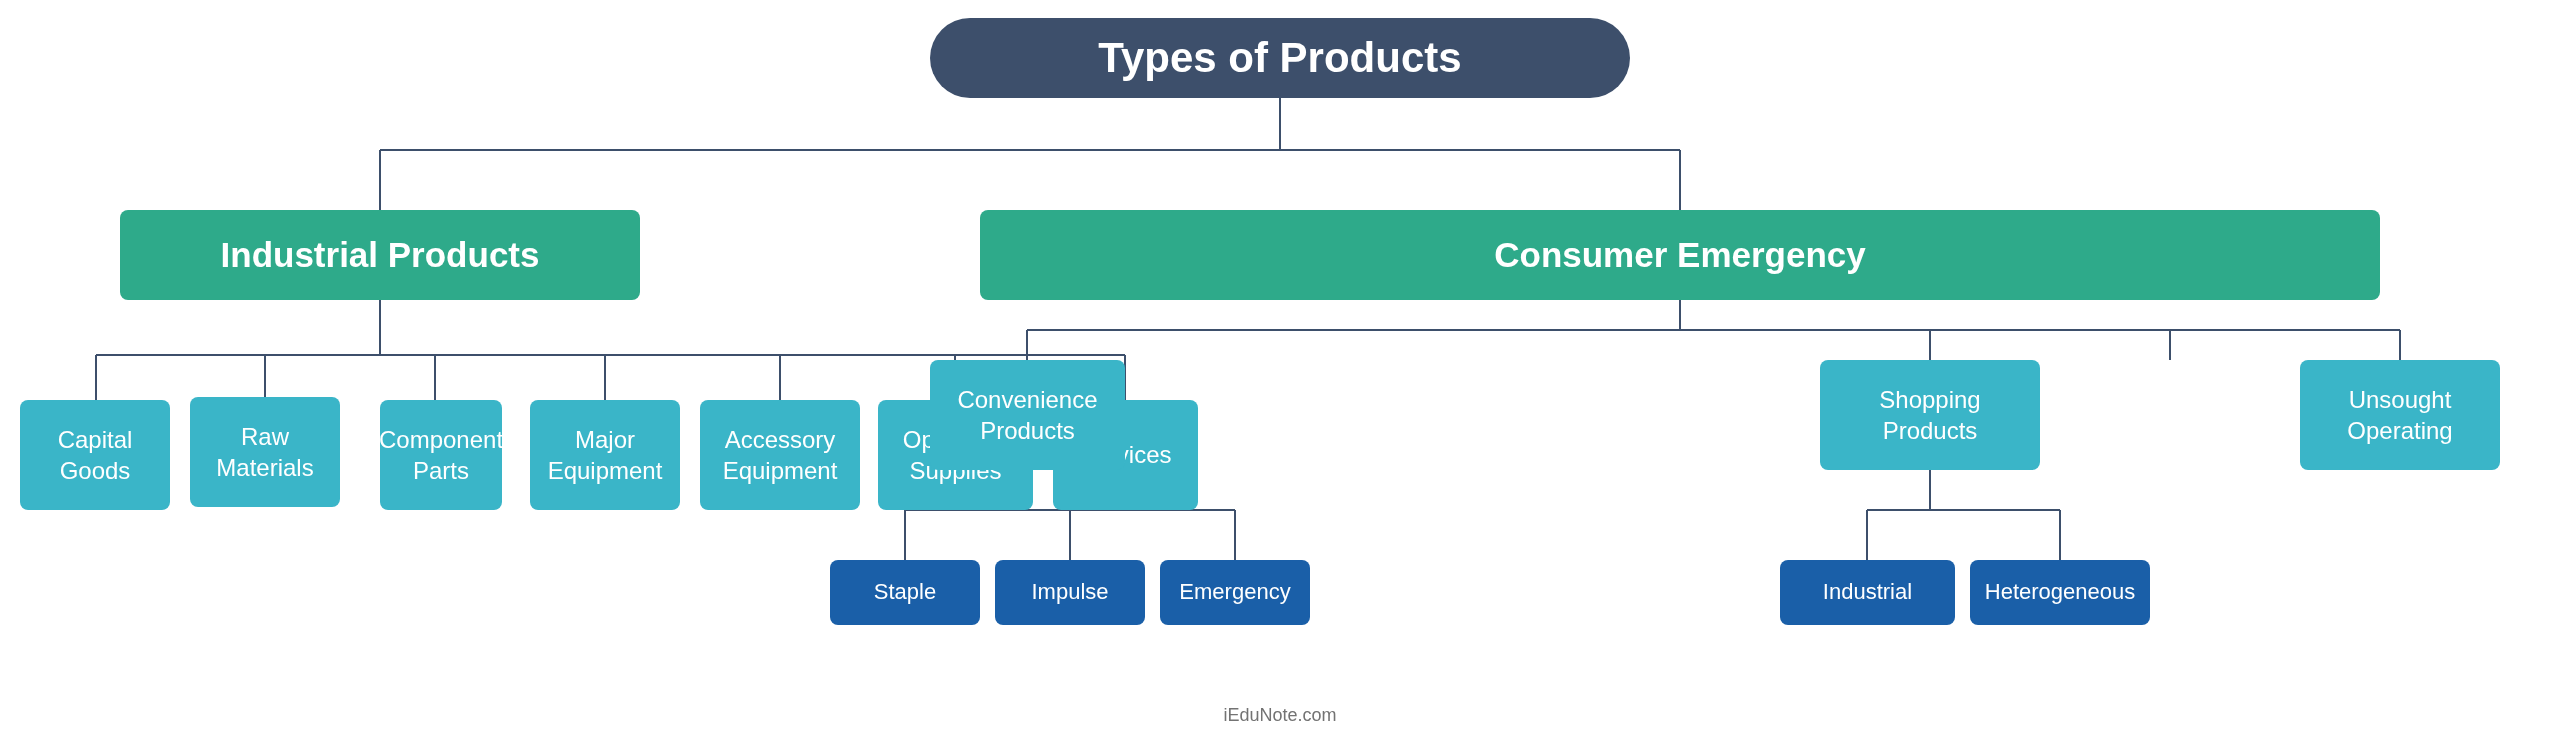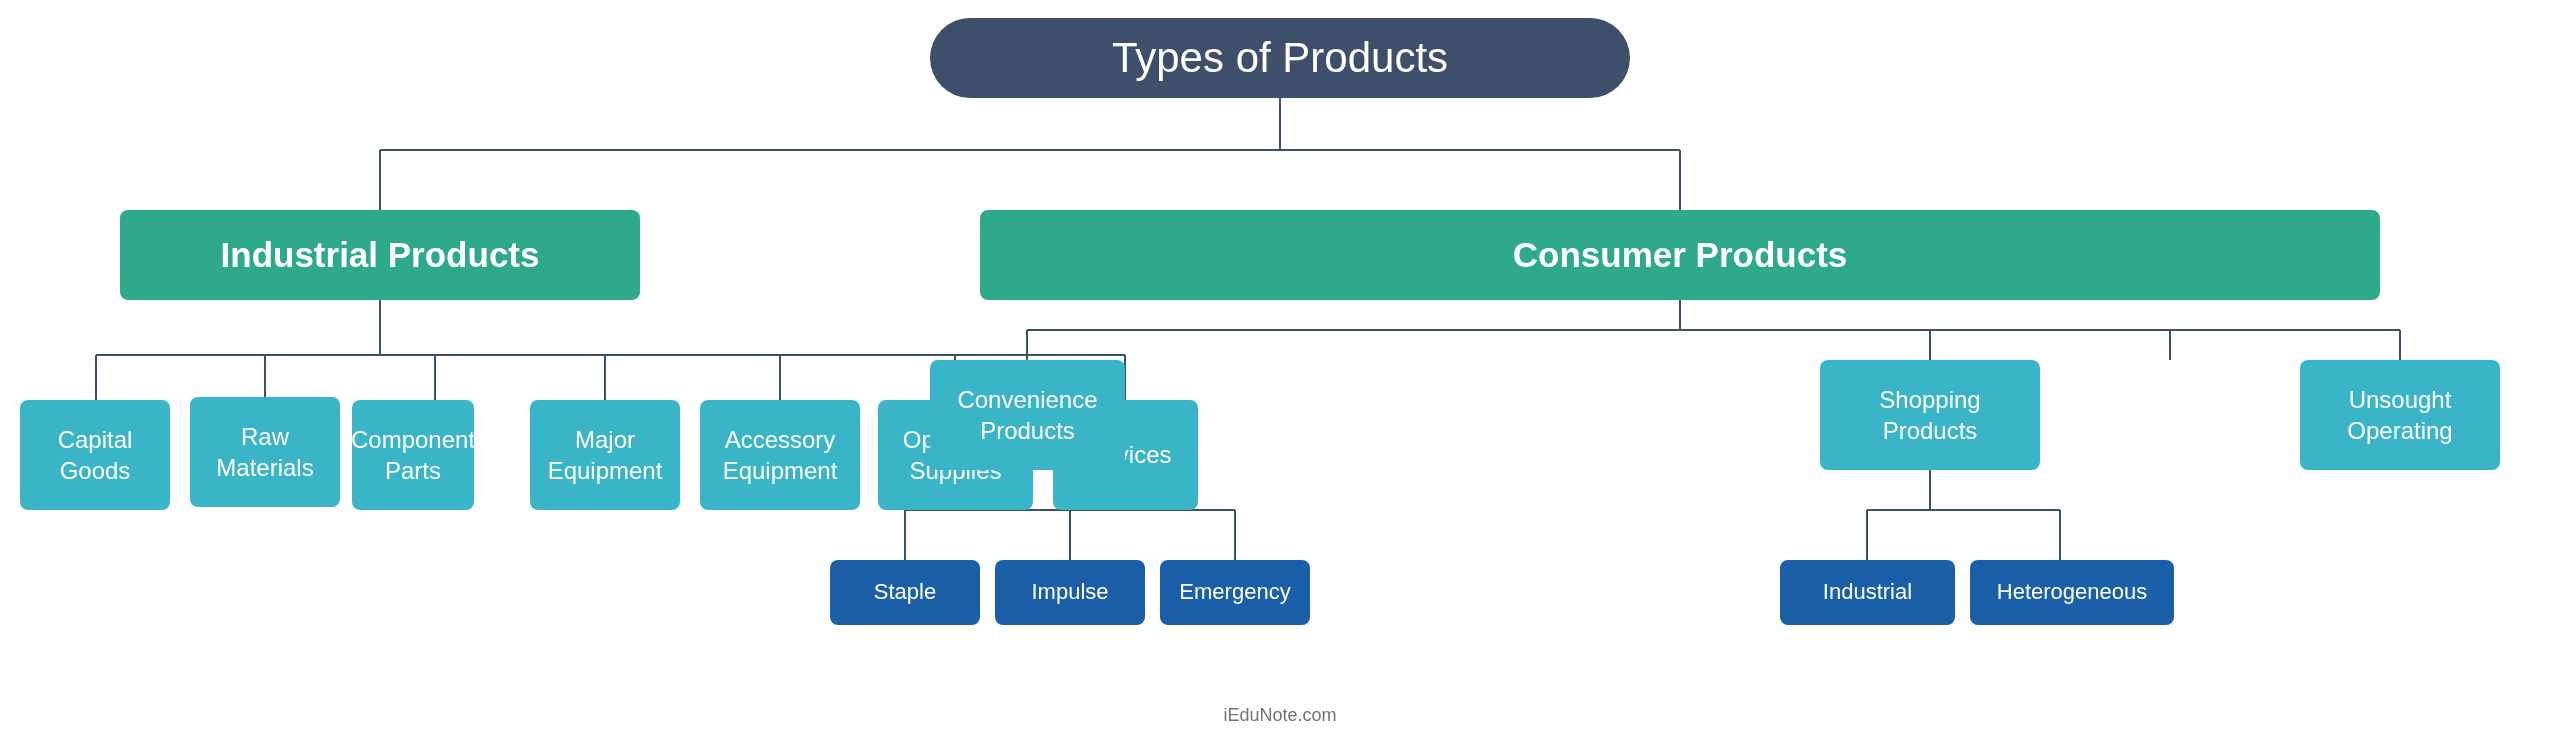--- a/index.html
+++ b/index.html
@@ -28,21 +28,21 @@
       height: 80px;
       background: #3d4f6b;
       border-radius: 40px;
       display: flex;
       align-items: center;
       justify-content: center;
     }
     .root-node span {
       color: white;
       font-size: 42px;
-      font-weight: normal;
+      font-weight: bold;
     }
 
     
     .level1-node {
       position: absolute;
       height: 90px;
       background: #2eaa8a;
       border-radius: 8px;
       display: flex;
       align-items: center;
@@ -81,21 +81,21 @@
     .level2-node span {
       color: white;
       font-size: 24px;
       font-weight: normal;
       padding: 6px 10px;
       line-height: 1.3;
     }
 
     .capital-goods { left: 20px; top: 400px; width: 150px; height: 110px; }
     .raw-materials { left: 190px; top: 397px; width: 150px; height: 110px; }
-    .component-parts { left: 352px; top: 400px; width: 122px; height: 110px; }
+    .component-parts { left: 380px; top: 400px; width: 122px; height: 110px; }
     .major-equipment { left: 530px; top: 400px; width: 150px; height: 110px; }
     .accessory-equipment { left: 700px; top: 400px; width: 160px; height: 110px; }
     .operating-supplies { left: 878px; top: 400px; width: 155px; height: 110px; }
     .services { left: 1053px; top: 400px; width: 145px; height: 110px; }
 
     
     .convenience-products { left: 930px; top: 360px; width: 195px; height: 110px; }
     .shopping-products { left: 1820px; top: 360px; width: 220px; height: 110px; }
     .specialty-products { left: 2060px; top: 360px; width: 220px; height: 110px; }
     .unsought-products { left: 2300px; top: 360px; width: 200px; height: 110px; }
@@ -115,21 +115,21 @@
       font-size: 22px;
       font-weight: normal;
       padding: 6px 8px;
       line-height: 1.3;
     }
 
     .staple { left: 830px; top: 560px; width: 150px; height: 65px; }
     .impulse { left: 995px; top: 560px; width: 150px; height: 65px; }
     .emergency { left: 1160px; top: 560px; width: 150px; height: 65px; }
     .homogeneous { left: 1780px; top: 560px; width: 175px; height: 65px; }
-    .heterogeneous { left: 1970px; top: 560px; width: 204px; height: 65px; }
+    .heterogeneous { left: 1970px; top: 560px; width: 180px; height: 65px; }
 
     
     .connector-svg {
       position: absolute;
       top: 0;
       left: 0;
       width: 2560px;
       height: 738px;
       pointer-events: none;
     }
@@ -200,21 +200,21 @@
 
   <div class="root-node">
     <span>Types of Products</span>
   </div>
 
   <div class="level1-node industrial">
     <span>Industrial Products</span>
   </div>
 
   <div class="level1-node consumer">
-    <span>Consumer Products</span>
+    <span>Consumer Emergency</span>
   </div>
 
   <div class="level2-node capital-goods">
     <span>Capital Goods</span>
   </div>
   <div class="level2-node raw-materials">
     <span>Raw Materials</span>
   </div>
   <div class="level2-node component-parts">
     <span>Component Parts</span>

